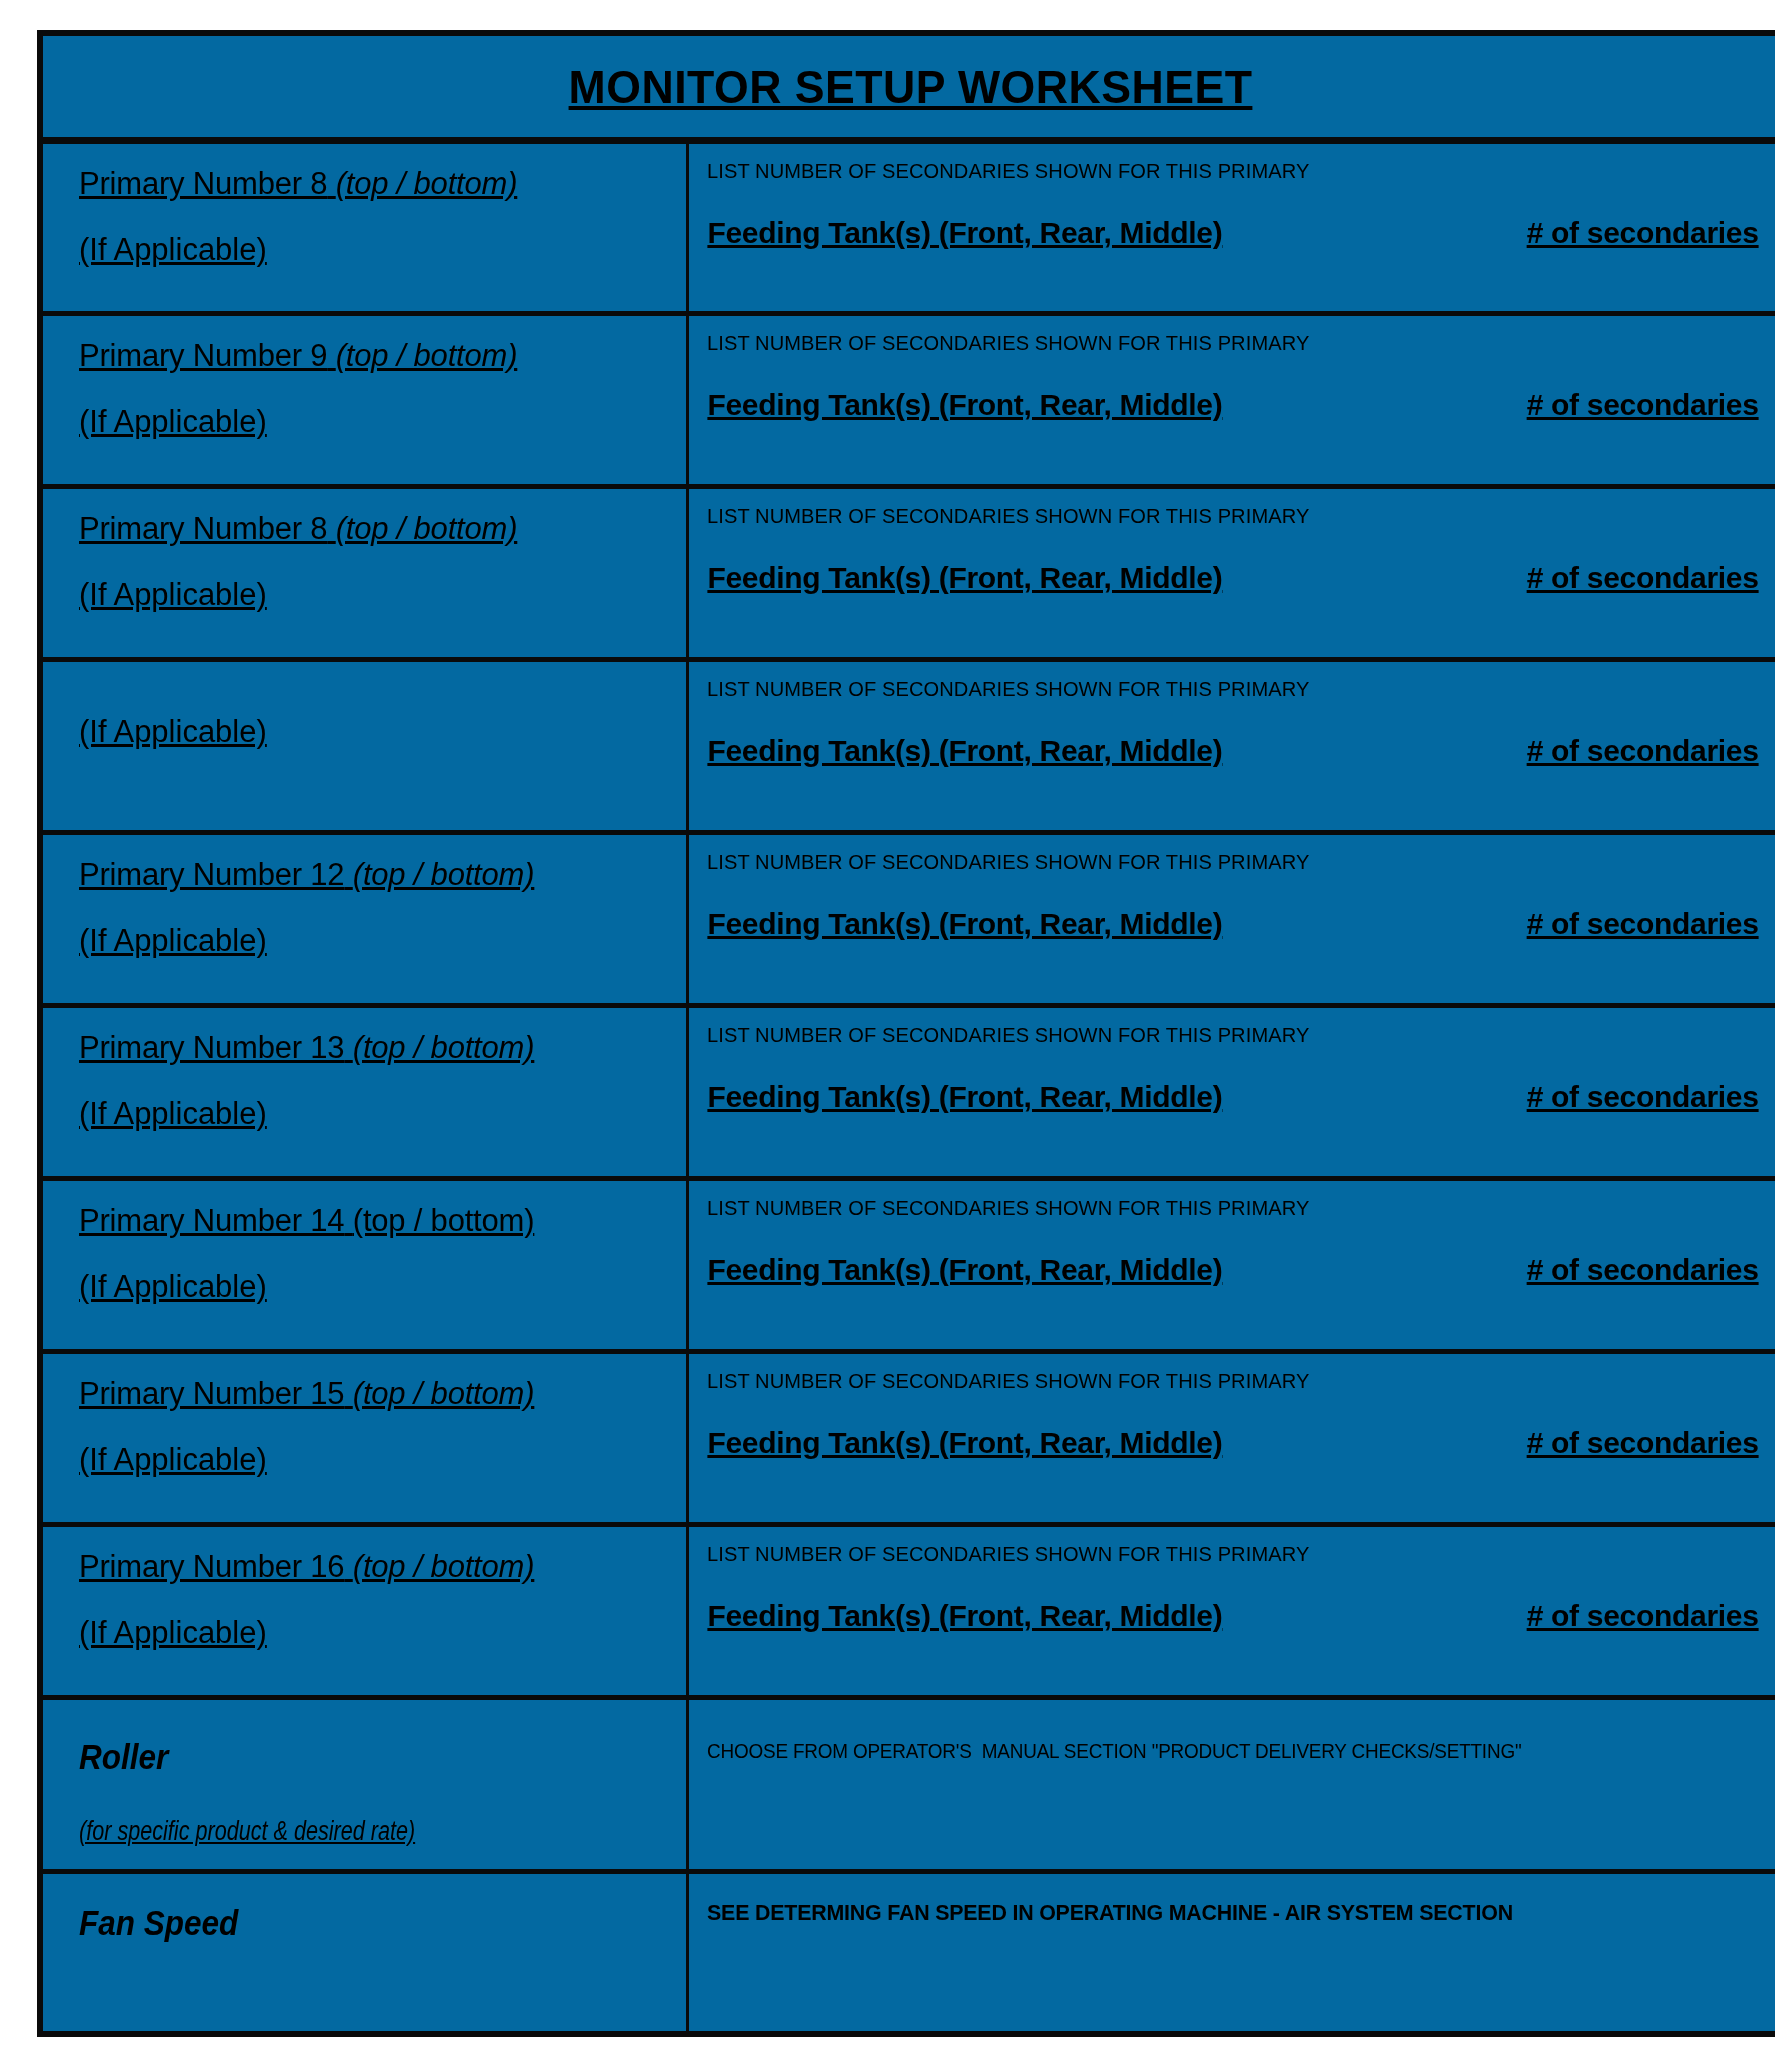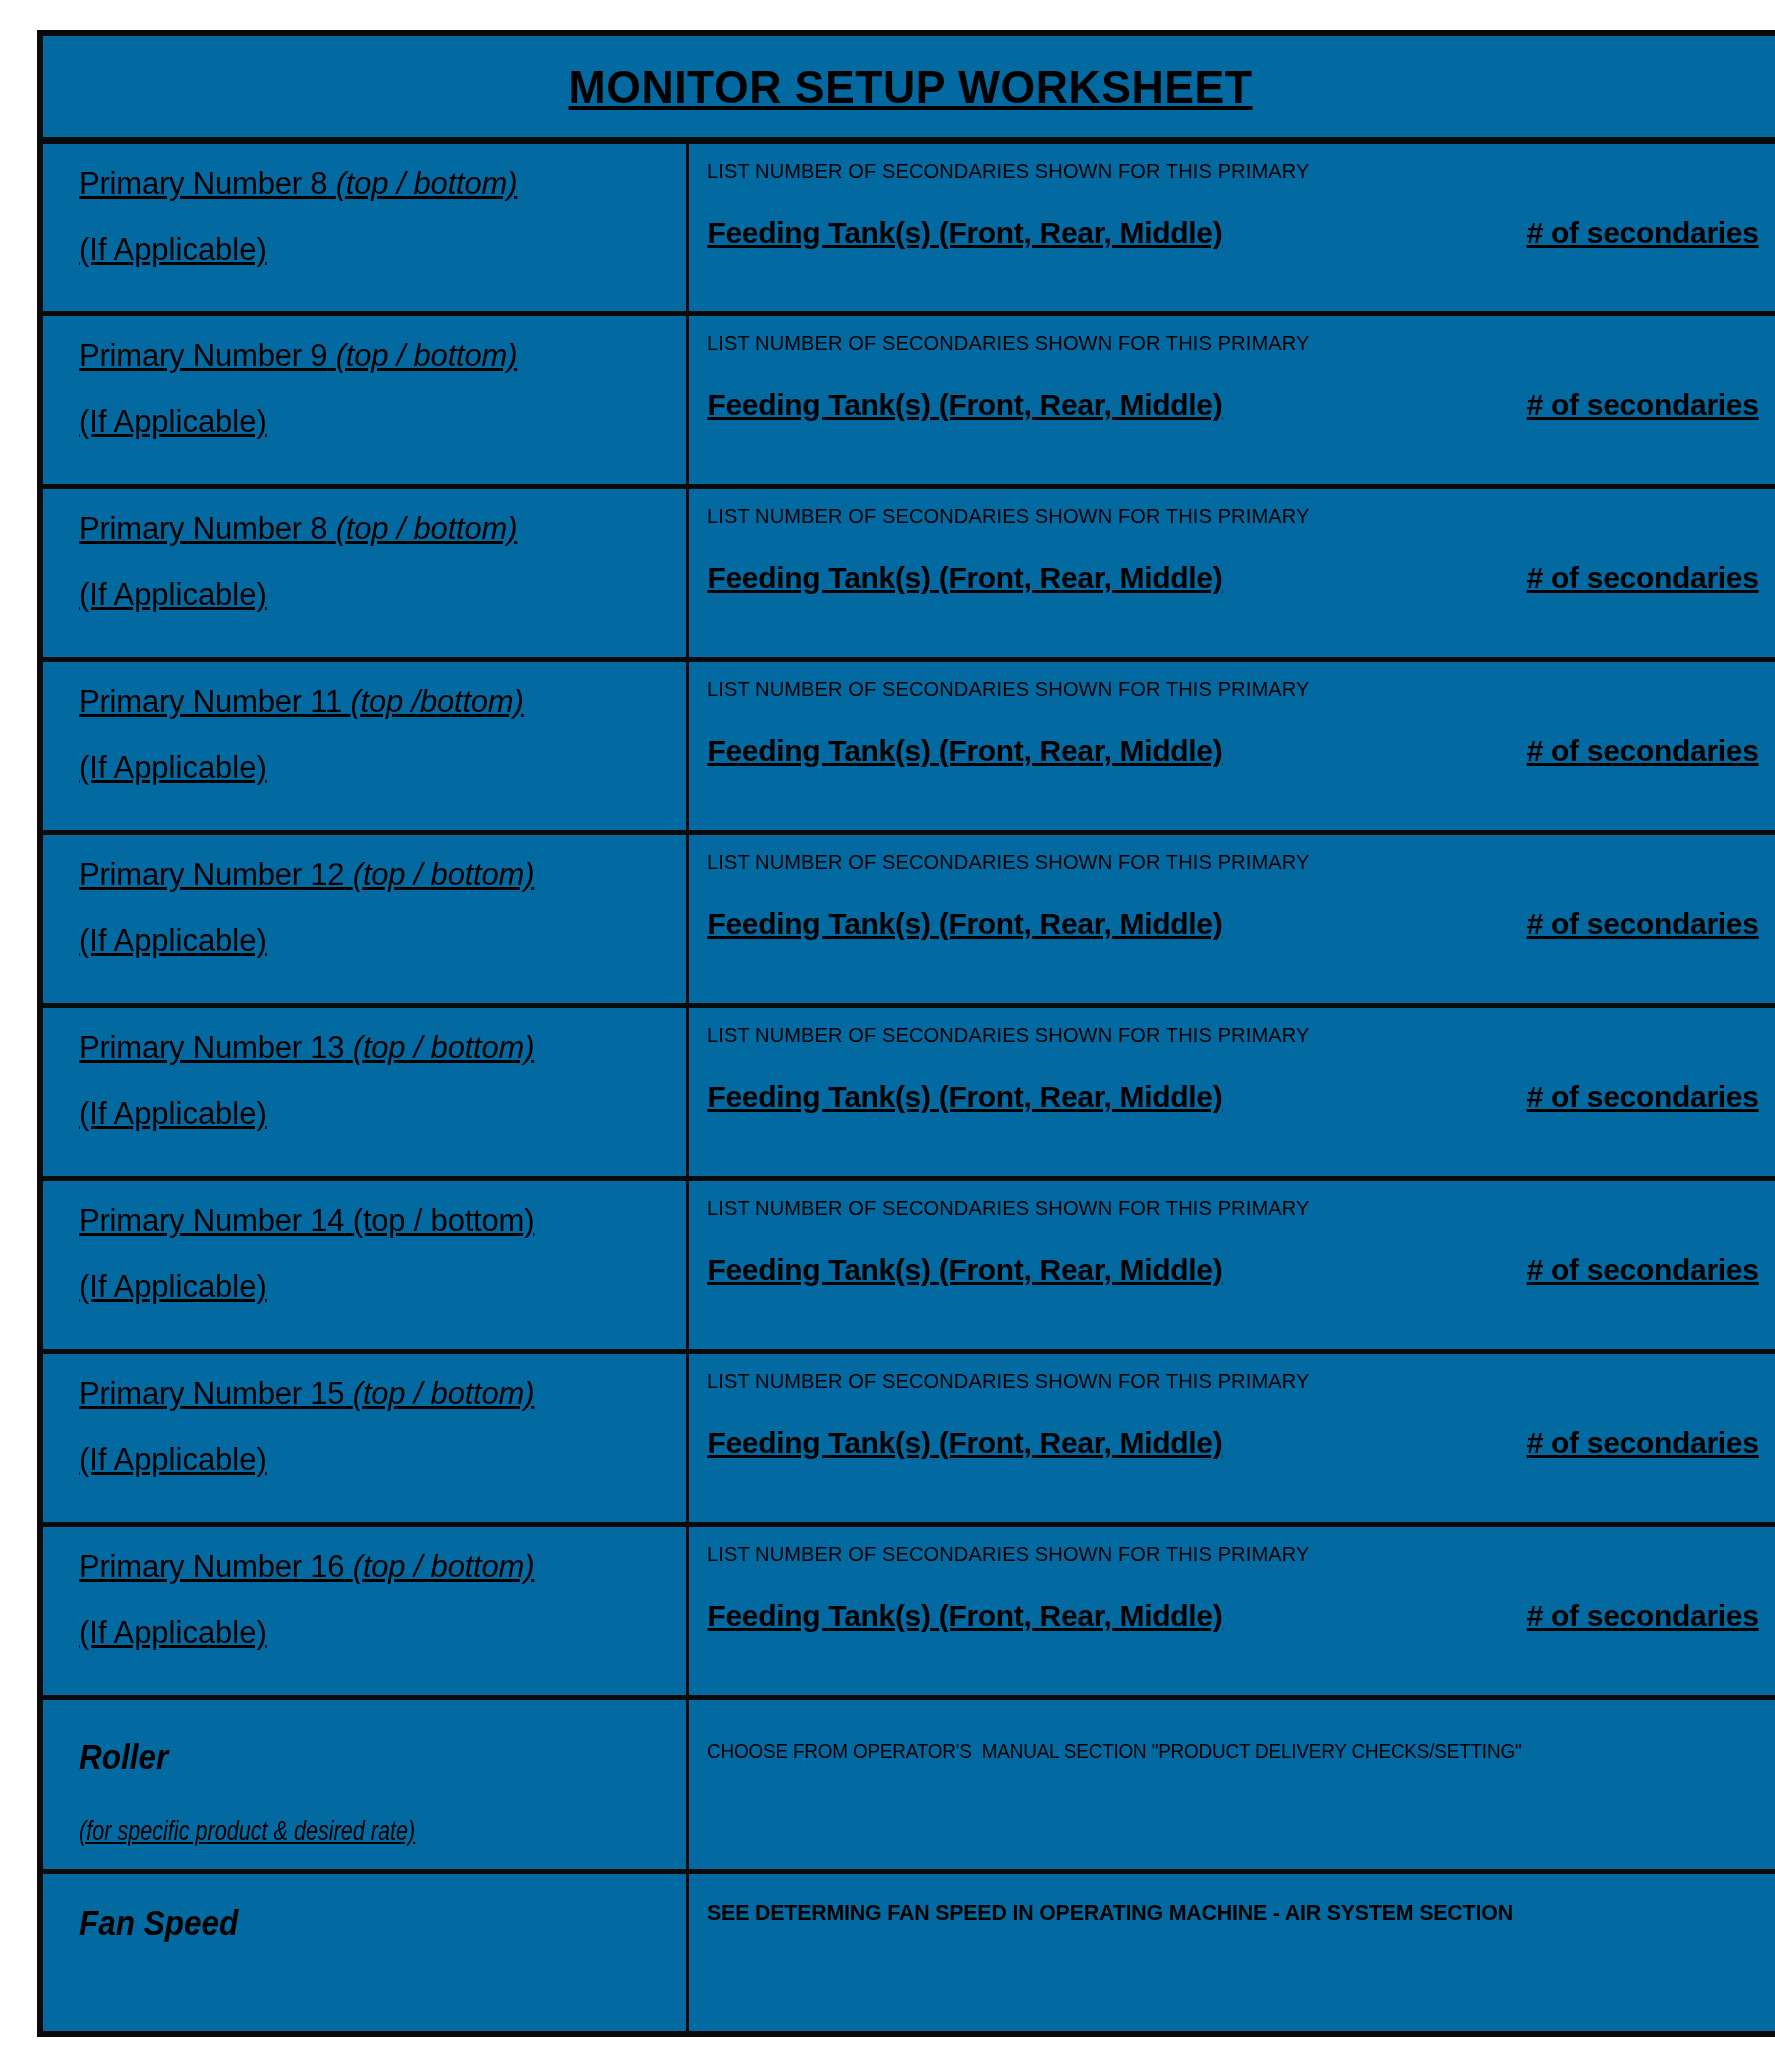--- a/index.html
+++ b/index.html
@@ -182,24 +182,20 @@
       <span class="sec-header">LIST NUMBER OF SECONDARIES SHOWN FOR THIS PRIMARY</span>
       <div class="feeding-line">
         <span>Feeding Tank(s) (Front, Rear, Middle)</span>
         <span># of secondaries</span>
       </div>
     </div>
   </div>
 
   <div class="row">
     <div class="cell-left">
-      <div class="primary-line">
-        <span>Primary Number 11</span>
-        <span class="mode">(top /bottom)</span>
-      </div>
       <div class="qualifier">(If Applicable)</div>
     </div>
     <div class="cell-right">
       <span class="sec-header">LIST NUMBER OF SECONDARIES SHOWN FOR THIS PRIMARY</span>
       <div class="feeding-line">
         <span>Feeding Tank(s) (Front, Rear, Middle)</span>
         <span># of secondaries</span>
       </div>
     </div>
   </div>

